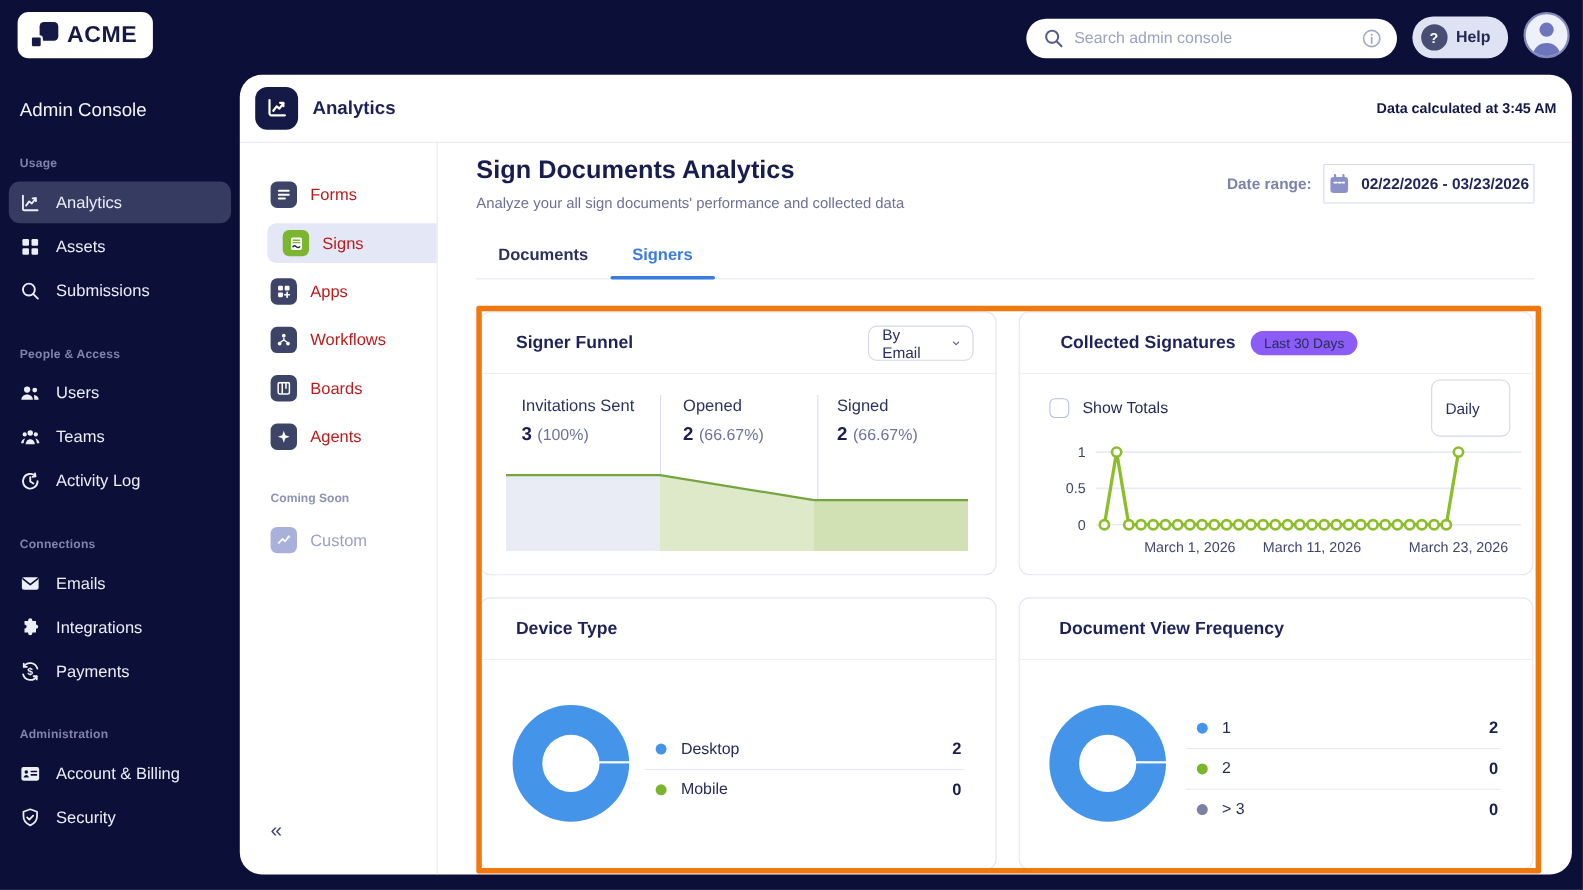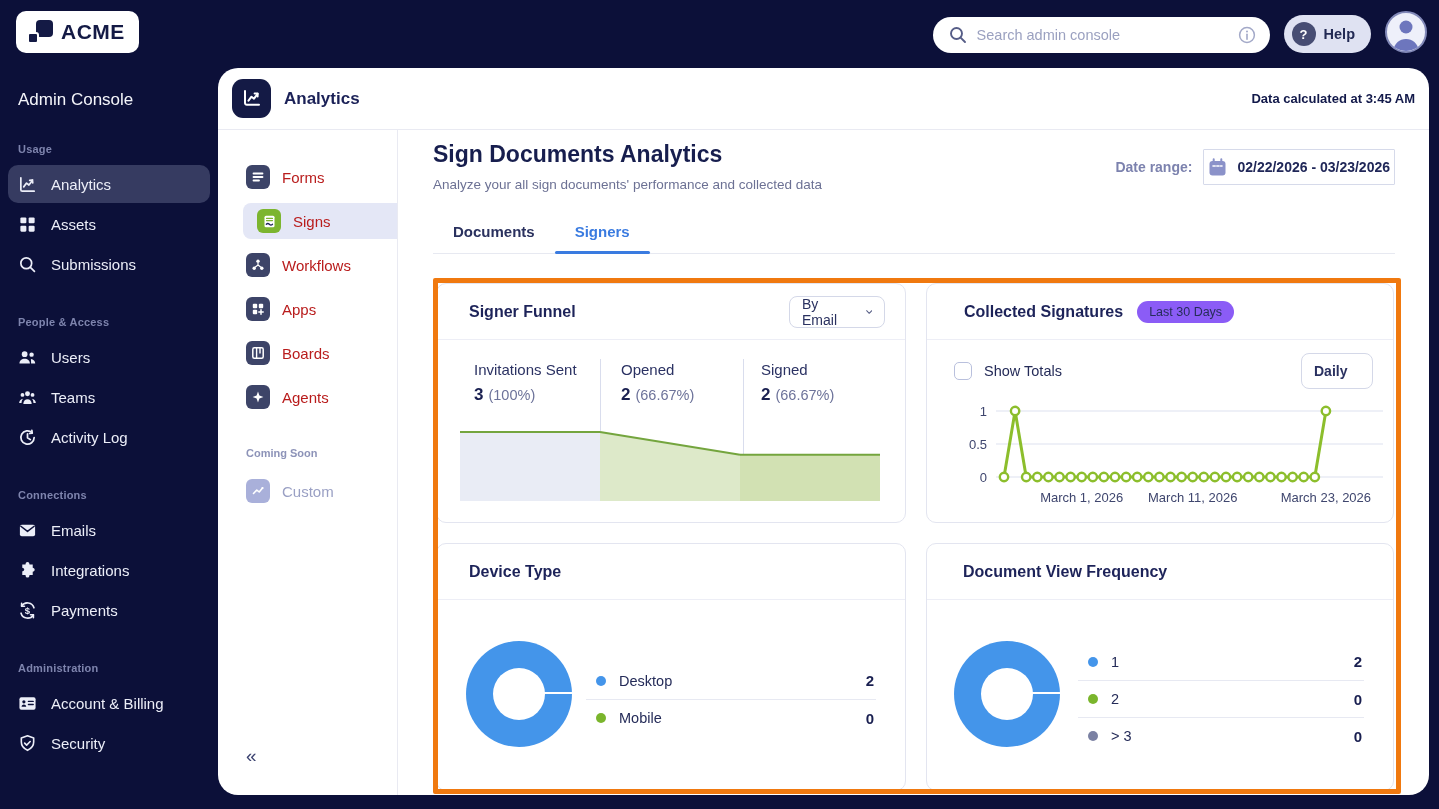--- a/index.html
+++ b/index.html
@@ -84,21 +84,21 @@
     border-bottom:1px solid #edeef6; }
   .card-title { font-size:16px; font-weight:700; color:#1d2359; }
   #card-funnel { left:38px; top:153px; width:470px; height:240px; }
   #card-signatures { left:528px; top:153px; width:468px; height:240px; }
   #card-device { left:38px; top:413px; width:470px; height:248px; }
   #card-frequency { left:528px; top:413px; width:468px; height:248px; }
   .dropdown { border:1px solid #d4d8e8; border-radius:8px; background:#fff; height:32px;
     display:flex; align-items:center; justify-content:space-between; padding:0 12px;
     font-size:14px; color:#2a3160; cursor:pointer; margin-left:auto;gap:28px; }
   .dd-byemail { width:96px; }
-  .dd-daily { width:72px; height:36px; margin-left:0;font-weight:bold; }
+  .dd-daily { width:72px; height:52px; margin-left:0; }
   
   .f-div { position:absolute; width:1px; height:142px; top:75px; background:#d9dded; }
   .f-col { position:absolute; top:77px; }
   .f-stage { font-size:15px; color:#2b3263; }
   .f-valrow { margin-top:7px; }
   .f-val { font-size:17px; font-weight:700; color:#191f50; }
   .f-pct { font-size:14.5px; color:#6d739a; margin-left:5px; }
   #funnel-svg { position:absolute; left:23px; top:147px; }
   
   .badge { margin-left:14px; height:22px; padding:0 12px; border-radius:11px;
@@ -295,38 +295,38 @@
               <rect x="1.5" y="0.8" width="10" height="11.4" rx="1.5" fill="#fff"></rect>
               <path d="M3.5 3.4h6M3.5 5.6h6" stroke="#7cb52f" stroke-width="1.2" stroke-linecap="round"></path>
               <path d="M3.3 9.3c1-1.1 2-1.1 3.1 0s2.1 1.1 3.1 0" fill="none" stroke="#20265c" stroke-width="1.3" stroke-linecap="round"></path>
             </svg>
           </span>
         <span>Signs</span>
       </div>
       <div class="sn-item">
         <span class="tile">
             <svg class="icn" width="12" height="12" viewBox="0 0 12 12">
+              <rect x="0.8" y="0.8" width="4.4" height="4.4" rx="1" fill="#fff"></rect>
+              <rect x="6.8" y="0.8" width="4.4" height="4.4" rx="1" fill="#fff"></rect>
+              <rect x="0.8" y="6.8" width="4.4" height="4.4" rx="1" fill="#fff"></rect>
+              <path d="M9 6.8v4.4M6.8 9h4.4" stroke="#fff" stroke-width="1.5" stroke-linecap="round"></path>
+            </svg>
+          </span>
+        <span>Apps</span>
+      </div>
+      <div class="sn-item">
+        <span class="tile">
+            <svg class="icn" width="12" height="12" viewBox="0 0 12 12">
               <circle cx="6" cy="2.2" r="1.7" fill="#fff"></circle>
               <circle cx="2.2" cy="9.3" r="1.7" fill="#fff"></circle>
               <circle cx="9.8" cy="9.3" r="1.7" fill="#fff"></circle>
               <path d="M6 4v2M6 6L3 8.2M6 6l3 2.2" stroke="#fff" stroke-width="1.2"></path>
             </svg>
           </span>
         <span>Workflows</span>
-      </div>
-      <div class="sn-item">
-        <span class="tile">
-            <svg class="icn" width="12" height="12" viewBox="0 0 12 12">
-              <rect x="0.8" y="0.8" width="4.4" height="4.4" rx="1" fill="#fff"></rect>
-              <rect x="6.8" y="0.8" width="4.4" height="4.4" rx="1" fill="#fff"></rect>
-              <rect x="0.8" y="6.8" width="4.4" height="4.4" rx="1" fill="#fff"></rect>
-              <path d="M9 6.8v4.4M6.8 9h4.4" stroke="#fff" stroke-width="1.5" stroke-linecap="round"></path>
-            </svg>
-          </span>
-        <span>Apps</span>
       </div>
       <div class="sn-item">
         <span class="tile">
             <svg class="icn" width="12" height="12" viewBox="0 0 12 12">
               <rect x="0.8" y="0.8" width="10.4" height="10.4" rx="1.5" fill="none" stroke="#fff" stroke-width="1.5"></rect>
               <path d="M4.6 1v10M8 1v5.5" stroke="#fff" stroke-width="1.4"></path>
             </svg>
           </span>
         <span>Boards</span>
       </div>

